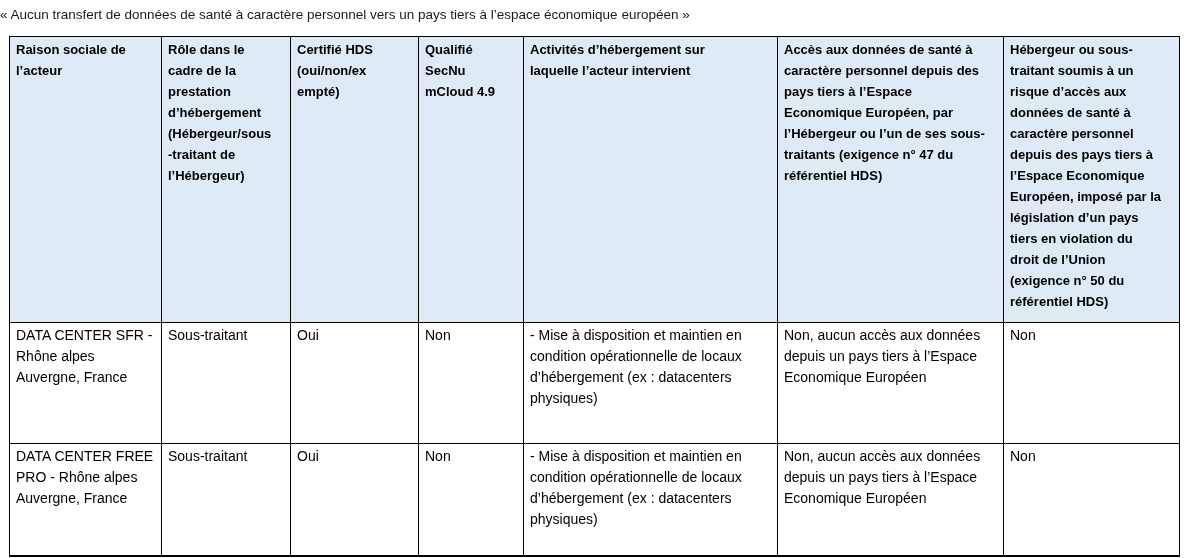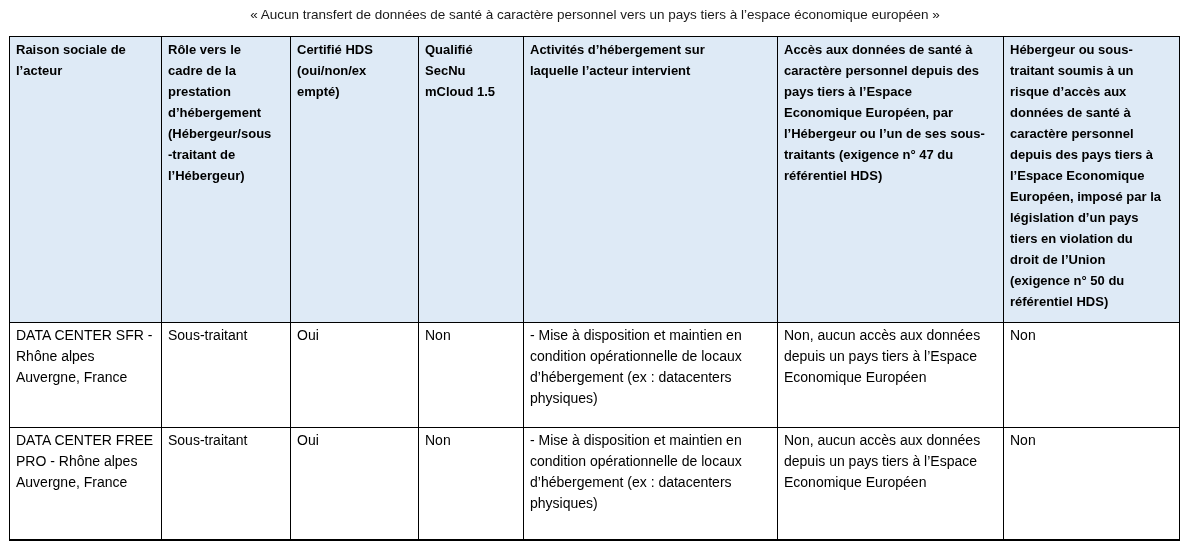--- a/index.html
+++ b/index.html
@@ -10,21 +10,20 @@
     height: 558px;
     font-family: "Liberation Sans", sans-serif;
     color: #000000;
     position: relative;
   }
   .doc-title {
     position: absolute;
     top: 6px;
     left: 0;
     width: 1190px;
-    text-align: center;
     font-size: 13.5px;
     line-height: 18px;
     color: #1a1a1a;
   }
   table.hds-table {
     position: absolute;
     left: 9px;
     top: 36px;
     width: 1170px;
     border-collapse: collapse;
@@ -43,21 +42,21 @@
     line-height: 21px;
     font-size: 14px;
     font-weight: normal;
   }
   .hds-table th {
     background: var(--header-bg, #deeaf6);
     font-weight: bold;
     font-size: 13px;
   }
   tr.header-row   { height: 286px; }
-  tr.data-row-1   { height: 105px; margin-left: 33px; }
+  tr.data-row-1   { height: 121px; margin-left: 33px; }
   tr.data-row-2   { height: 112px; margin-top: 8px; }
   col.c1 { width: 152px; }
   col.c2 { width: 129px; }
   col.c3 { width: 128px; }
   col.c4 { width: 105px; }
   col.c5 { width: 254px; }
   col.c6 { width: 226px; }
   col.c7 { width: 176px; }
 </style>
 </head>
@@ -72,33 +71,33 @@
       <col class="c3">
       <col class="c4">
       <col class="c5">
       <col class="c6">
       <col class="c7">
   </colgroup>
   <thead>
     <tr class="header-row">
       <th>Raison sociale de
 l’acteur</th>
-      <th>Rôle vers le
+      <th>Rôle dans le
 cadre de la
 prestation
 d’hébergement
 (Hébergeur/sous
 -traitant de
 l’Hébergeur)</th>
       <th>Certifié HDS
 (oui/non/ex
 empté)</th>
       <th>Qualifié
 SecNu
-mCloud 1.5</th>
+mCloud 4.9</th>
       <th>Activités d’hébergement sur
 laquelle l’acteur intervient</th>
       <th>Accès aux données de santé à
 caractère personnel depuis des
 pays tiers à l’Espace
 Economique Européen, par
 l’Hébergeur ou l’un de ses sous-
 traitants (exigence n° 47 du
 référentiel HDS)</th>
       <th>Hébergeur ou sous-

